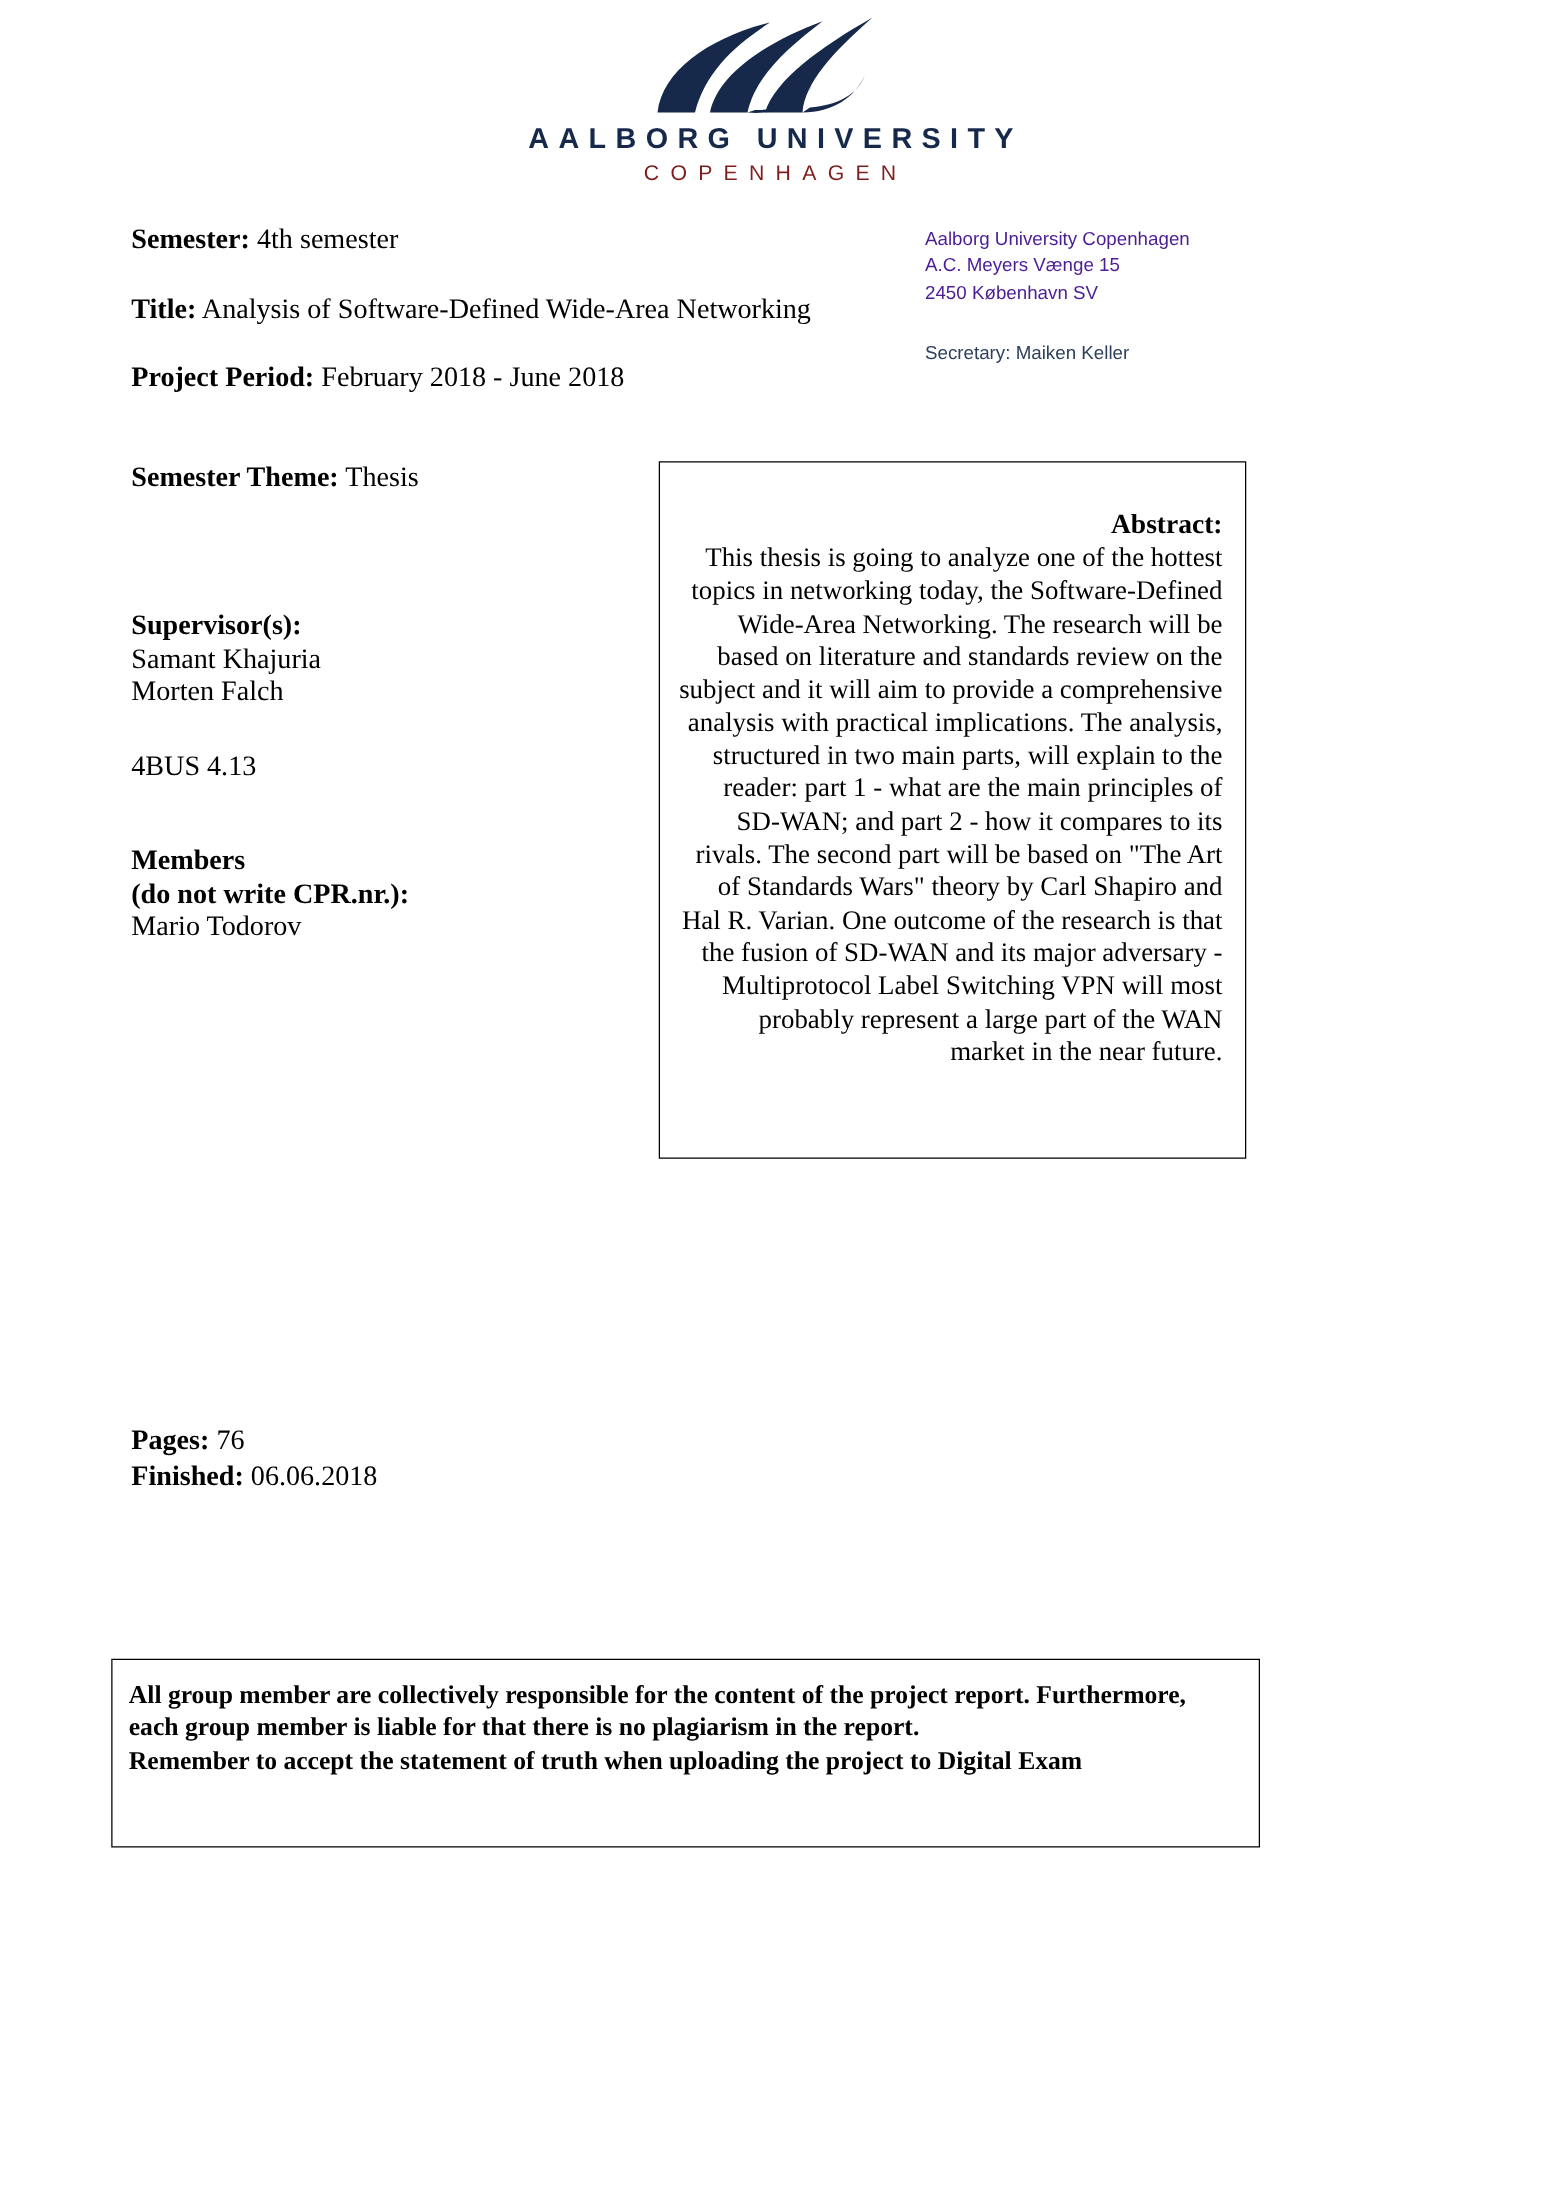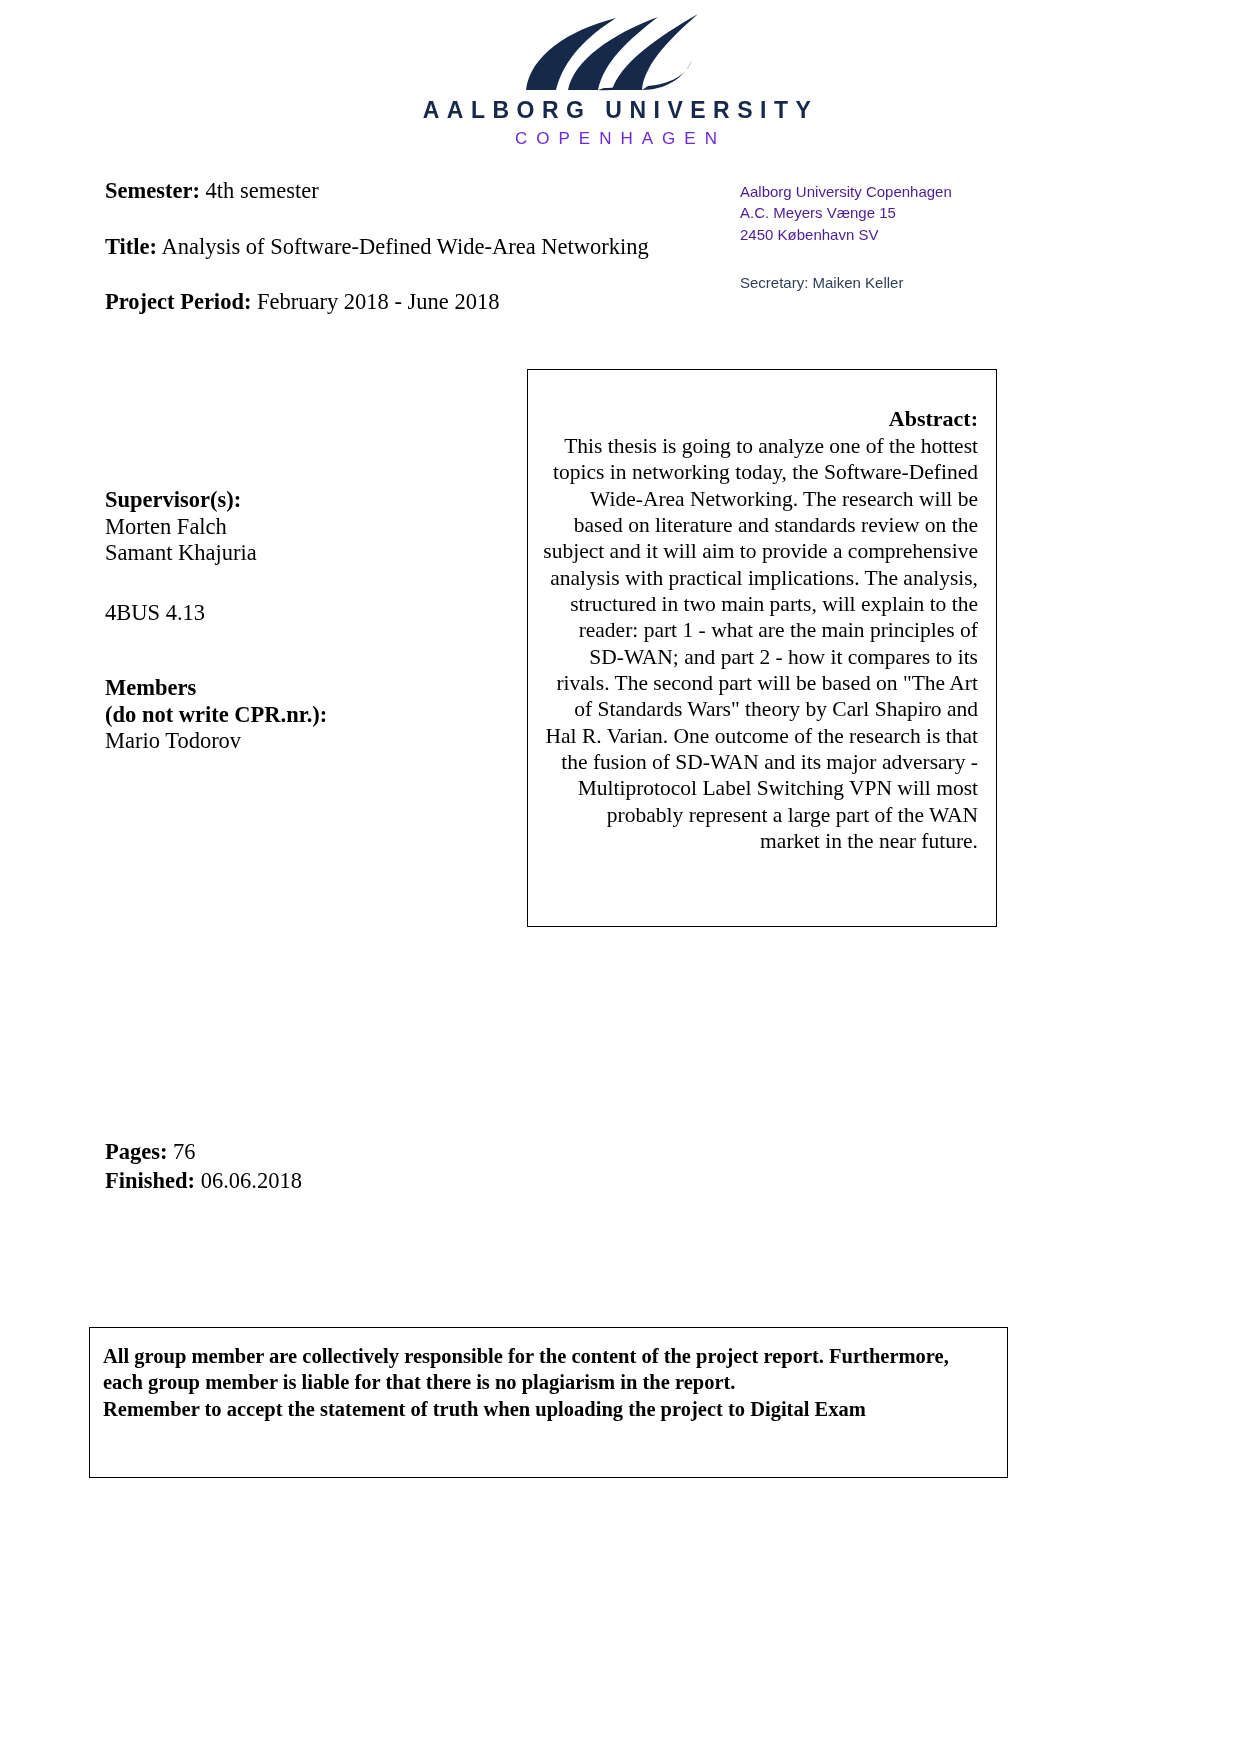--- a/index.html
+++ b/index.html
@@ -36,21 +36,21 @@
     letter-spacing: 7.5px;
     color: #16294b;
     line-height: 1.1;
   }
   .logo-sub {
     margin-top: 7px;
     font-family: "Liberation Sans", sans-serif;
     font-weight: normal;
     font-size: 17px;
     letter-spacing: 9px;
-    color: #6d28d9;
+    color: #7f1d1d;
     line-height: 1.1;
   }
 
   
   .meta-col {
     position: absolute;
     left: 105px;
     top: 176px;
     width: 400px;
   }
@@ -184,26 +184,30 @@
     <span>4th semester</span>
   </div>
   <div class="meta-line">
     <span class="lbl">Title:</span>
     <span>Analysis of Software-Defined Wide-Area Networking</span>
   </div>
   <div class="meta-line">
     <span class="lbl">Project Period:</span>
     <span>February 2018 - June 2018</span>
   </div>
+  <div class="meta-line" style="margin-top:50px;">
+    <span class="lbl">Semester Theme:</span>
+    <span>Thesis</span>
+  </div>
 </div>
 
 <div class="block-sup">
   <div class="bold">Supervisor(s):</div>
+  <div>Samant Khajuria</div>
   <div>Morten Falch</div>
-  <div>Samant Khajuria</div>
 </div>
 
 <div class="block-group">
   <div>4BUS 4.13</div>
 </div>
 
 <div class="block-members">
   <div class="bold">Members</div>
   <div class="bold">(do not write CPR.nr.):</div>
   <div>Mario Todorov</div>

